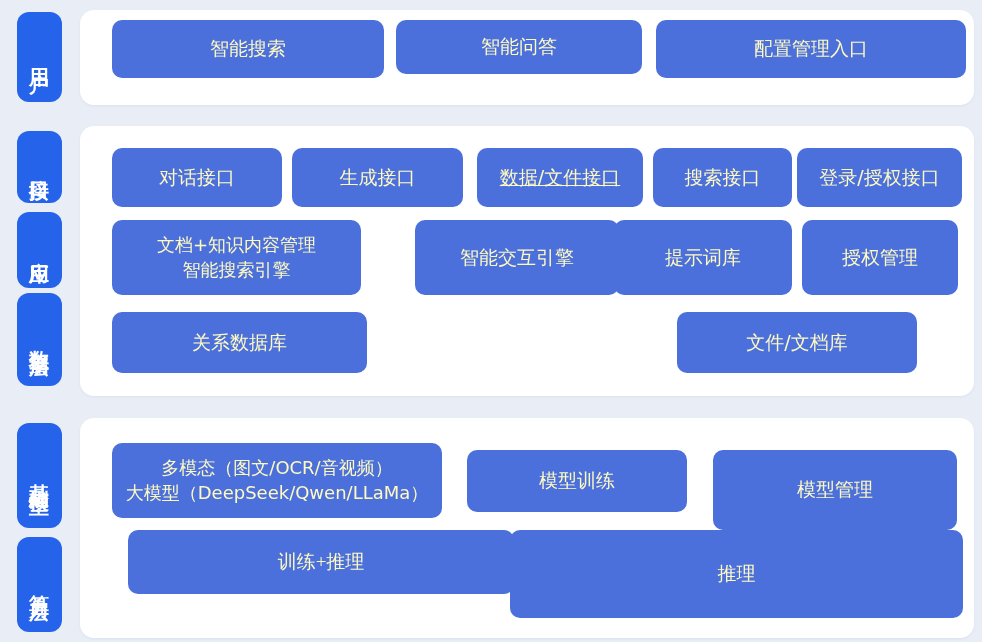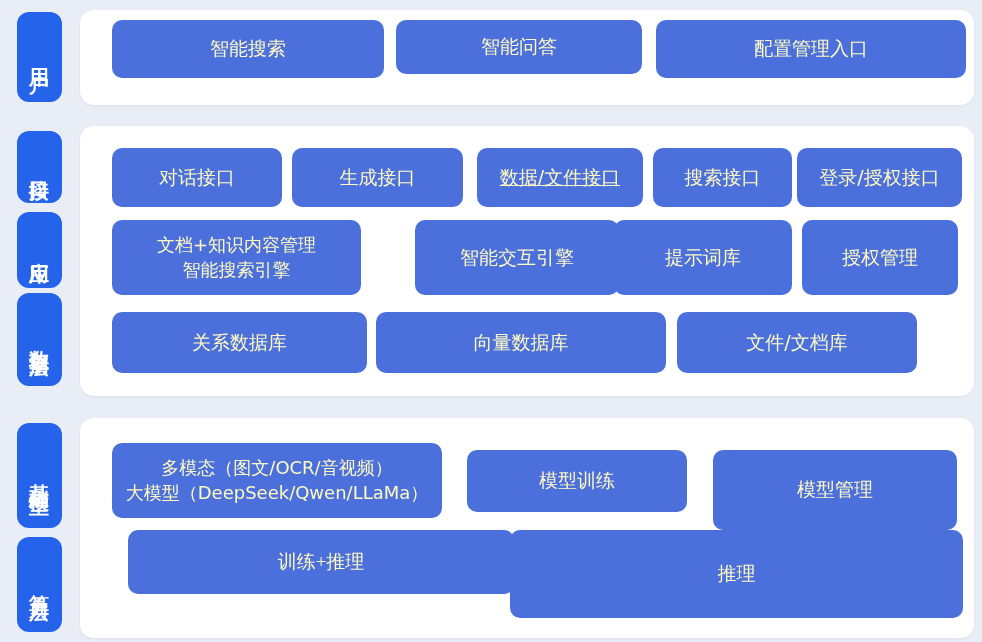--- a/index.html
+++ b/index.html
@@ -71,21 +71,20 @@
   <div class="box" style="left:653px;top:148px;width:139px;height:59px;">搜索接口</div>
   <div class="box" style="left:797px;top:148px;width:165px;height:59px;">登录/授权接口</div>
 
   <div class="box small" style="left:112px;top:220px;width:249px;height:75px;">文档+知识内容管理
 智能搜索引擎</div>
   <div class="box" style="left:376px;top:220px;width:204px;height:75px;margin-left:39px;">智能交互引擎</div>
   <div class="box" style="left:614px;top:220px;width:178px;height:75px;">提示词库</div>
   <div class="box" style="left:112px;top:312px;width:255px;height:61px;">关系数据库</div>
 
   <div class="box" style="left:802px;top:220px;width:156px;height:75px;">授权管理</div>
-  <div class="box" style="left:376px;top:312px;width:290px;height:61px;">向量数据库</div>
   <div class="box" style="left:677px;top:312px;width:240px;height:61px;">文件/文档库</div>
 
   <div class="box small" style="left:112px;top:443px;width:330px;height:75px;">多模态（图文/OCR/音视频）
 大模型（DeepSeek/Qwen/LLaMa）</div>
   <div class="box" style="left:467px;top:450px;width:220px;height:62px;">模型训练</div>
   <div class="box" style="left:713px;top:450px;width:244px;height:80px;">模型管理</div>
 
   <div class="box" style="left:128px;top:530px;width:386px;height:64px;font-family:Liberation Serif, serif;">训练+推理</div>
   <div class="box" style="left:510px;top:530px;width:453px;height:88px;">推理</div>
 

